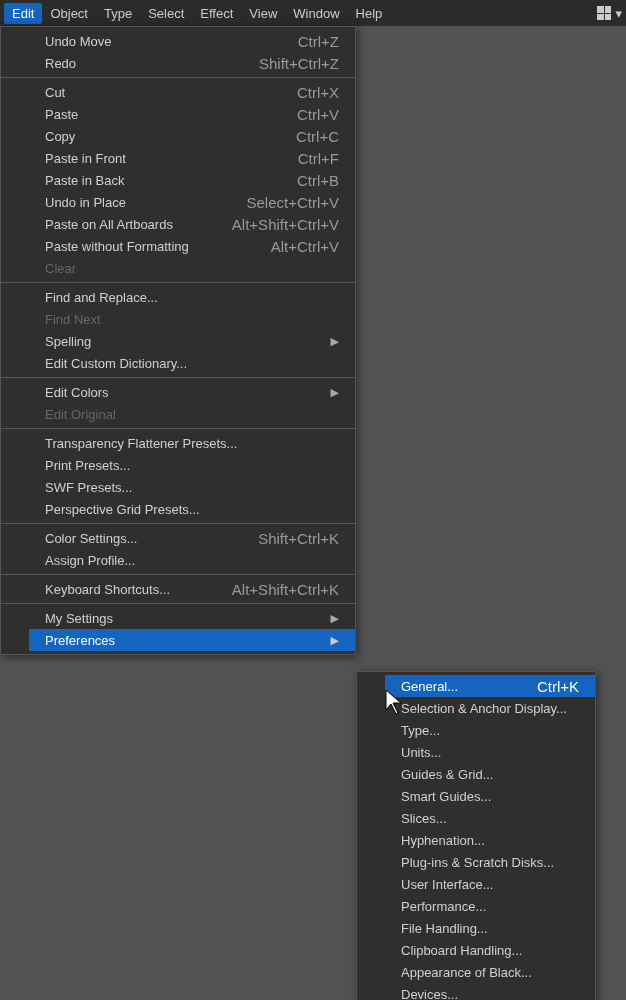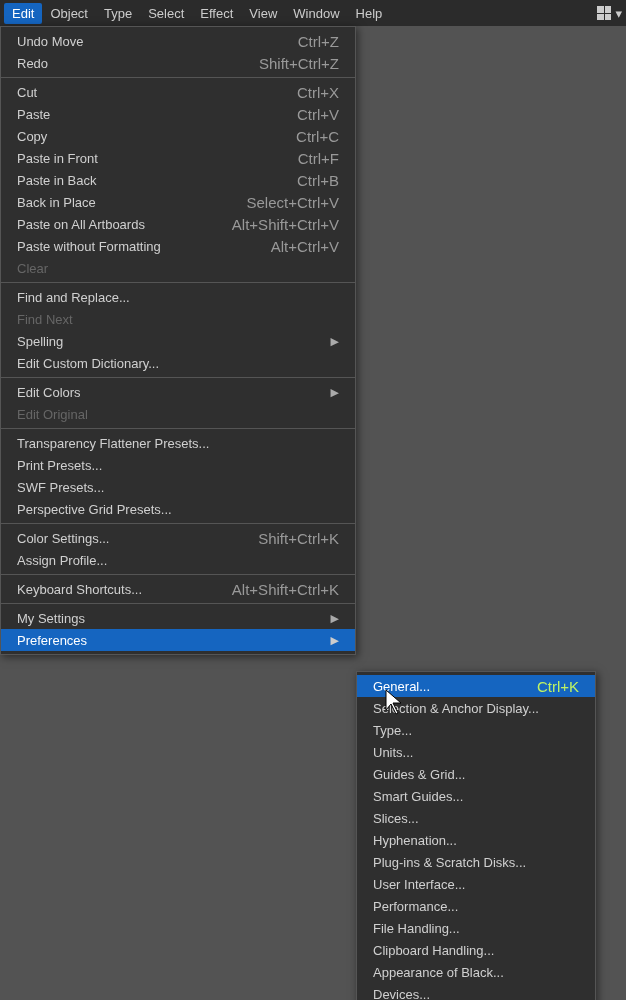--- a/index.html
+++ b/index.html
@@ -73,20 +73,21 @@
     }
     .menu-item {
       display: flex;
       align-items: center;
       justify-content: space-between;
       padding: 3px 16px 3px 16px;
       cursor: pointer;
       color: #d0d0d0;
       font-size: 13px;
       height: 22px;
+      margin-left: 28px;
     }
     .menu-item.disabled {
       color: #666;
       cursor: default;
     }
     .menu-item.highlighted {
       background: #1565c0;
       color: white;
     }
     .menu-item .shortcut {
@@ -193,21 +194,21 @@
   </div>
   <div class="menu-item">
     <span>Paste in Front</span>
     <span class="shortcut">Ctrl+F</span>
   </div>
   <div class="menu-item">
     <span>Paste in Back</span>
     <span class="shortcut">Ctrl+B</span>
   </div>
   <div class="menu-item">
-    <span>Back in Place</span>
+    <span>Undo in Place</span>
     <span class="shortcut">Select+Ctrl+V</span>
   </div>
   <div class="menu-item">
     <span>Paste on All Artboards</span>
     <span class="shortcut">Alt+Shift+Ctrl+V</span>
   </div>
   <div class="menu-item">
     <span>Paste without Formatting</span>
     <span class="shortcut">Alt+Ctrl+V</span>
   </div>
@@ -286,21 +287,21 @@
     <span>Preferences</span>
     <span class="arrow" style="color:#ccc;">▶</span>
   </div>
 
 </div>
 
 <div class="submenu">
 
   <div class="menu-item highlighted">
     <span>General...</span>
-    <span class="shortcut" style="color:#bef264;">Ctrl+K</span>
+    <span class="shortcut" style="color:#ffffff;">Ctrl+K</span>
   </div>
   <div class="menu-item">
     <span>Selection &amp; Anchor Display...</span>
   </div>
   <div class="menu-item">
     <span>Type...</span>
   </div>
   <div class="menu-item">
     <span>Units...</span>
   </div>

